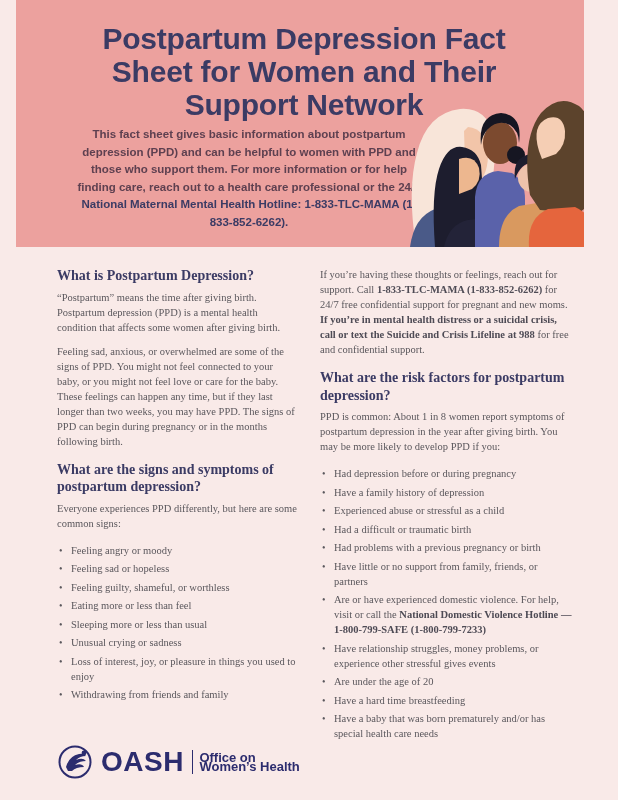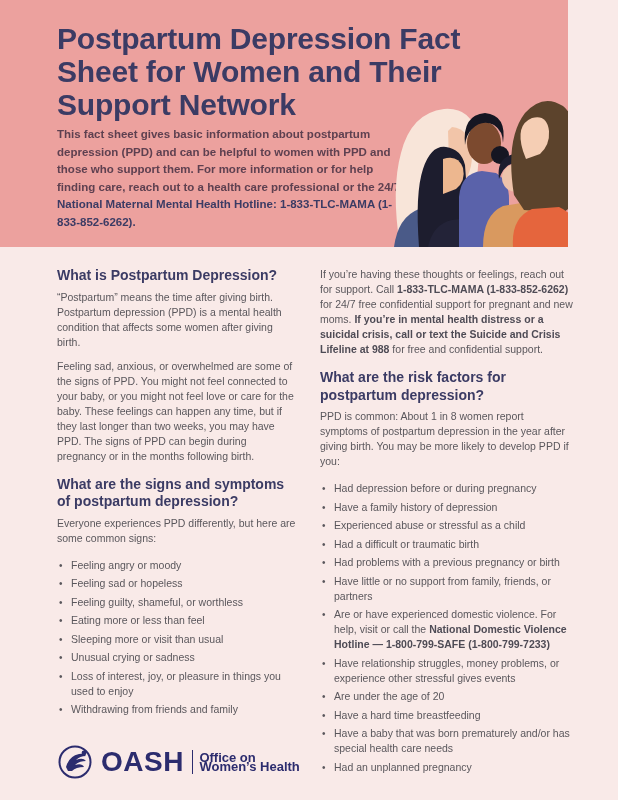--- a/index.html
+++ b/index.html
@@ -6,24 +6,25 @@
   .page{
     position:relative;
     width:618px;height:800px;
     margin:0 auto;
     background:var(--body_bg,#f9eae8);
     font-family:"Liberation Sans",sans-serif;
     overflow:hidden;
   }
   
   .hero{
-    position:absolute;top:0;left:0;
+    position:absolute;top:0;left:16px;
     width:568px;height:247px;
     background:var(--hero_bg,#eca19e);
     overflow:hidden;
+    text-align:center;
   }
   .hero h1{
     position:absolute;left:57px;top:22px;
     width:462px;margin:0;
     font-size:30px;line-height:33px;font-weight:800;
     color:var(--navy,#3b3b64);
     letter-spacing:-0.2px;
   }
   .hero-intro{
     position:absolute;left:57px;top:126px;
@@ -36,20 +37,21 @@
     position:absolute;left:386px;bottom:0;
     width:230px;height:150px;
   }
   
   .content{
     position:absolute;top:247px;left:0;
     width:618px;
     padding:20px 0 0 57px;
     box-sizing:border-box;
     display:flex;
+    font-family:Liberation Serif, serif;
   }
   .col{color:var(--text,#5a575c);font-size:10.5px;line-height:15px;}
   .col-left{width:241px;margin-right:22px;flex:none;}
   .col-right{width:253px;flex:none;}
   .col h2{
     margin:12px 0 5px 0;
     font-size:14px;line-height:17.5px;font-weight:800;
     color:var(--navy,#3b3b64);
   }
   .col h2:first-child{margin-top:0;}
@@ -127,21 +129,21 @@
         <h2>What is Postpartum Depression?</h2>
         <p><span>“Postpartum” means the time after giving birth. Postpartum depression (PPD) is a mental health condition that affects some women after giving birth.</span></p>
         <p><span>Feeling sad, anxious, or overwhelmed are some of the signs of PPD. You might not feel connected to your baby, or you might not feel love or care for the baby. These feelings can happen any time, but if they last longer than two weeks, you may have PPD. The signs of PPD can begin during pregnancy or in the months following birth.</span></p>
         <h2>What are the signs and symptoms of postpartum depression?</h2>
         <p><span>Everyone experiences PPD differently, but here are some common signs:</span></p>
         <ul class="bullets">
           <li><span>Feeling angry or moody</span></li>
           <li><span>Feeling sad or hopeless</span></li>
           <li><span>Feeling guilty, shameful, or worthless</span></li>
           <li><span>Eating more or less than feel</span></li>
-          <li><span>Sleeping more or visit than usual</span></li>
+          <li><span>Sleeping more or less than usual</span></li>
           <li><span>Unusual crying or sadness</span></li>
           <li><span>Loss of interest, joy, or pleasure in things you used to enjoy</span></li>
           <li><span>Withdrawing from friends and family</span></li>
         </ul>
       </section>
     <section class="col col-right">
         <p><span>If you’re having these thoughts or feelings, reach out for support. Call </span><span class="b">1-833-TLC-MAMA (1-833-852-6262)</span><span> for 24/7 free confidential support for pregnant and new moms. </span><span class="b">If you’re in mental health distress or a suicidal crisis, call or text the Suicide and Crisis Lifeline at 988</span><span> for free and confidential support.</span></p>
         <h2>What are the risk factors for postpartum depression?</h2>
         <p><span>PPD is common: About 1 in 8 women report symptoms of postpartum depression in the year after giving birth. You may be more likely to develop PPD if you:</span></p>
         <ul class="bullets">
@@ -149,21 +151,20 @@
           <li><span>Have a family history of depression</span></li>
           <li><span>Experienced abuse or stressful as a child</span></li>
           <li><span>Had a difficult or traumatic birth</span></li>
           <li><span>Had problems with a previous pregnancy or birth</span></li>
           <li><span>Have little or no support from family, friends, or partners</span></li>
           <li><span>Are or have experienced domestic violence. For help, visit or call the </span><span class="b">National Domestic Violence Hotline — 1-800-799-SAFE (1-800-799-7233)</span></li>
           <li><span>Have relationship struggles, money problems, or experience other stressful gives events</span></li>
           <li><span>Are under the age of 20</span></li>
           <li><span>Have a hard time breastfeeding</span></li>
           <li><span>Have a baby that was born prematurely and/or has special health care needs</span></li>
-          <li><span>Had an unplanned pregnancy</span></li>
         </ul>
       </section>
   </main>
 
   <footer class="footer">
     <div class="logo-row">
       <svg class="eagle" width="36" height="36" viewBox="0 0 36 36" xmlns="http://www.w3.org/2000/svg">
         <circle cx="18" cy="18" r="15.5" fill="none" stroke="#2c2c6e" stroke-width="2"></circle>
         <path d="M9 23 Q12 12 22 10 Q27 9 29 12 Q23 12 19 16 Q26 13 29 17 Q22 17 18 21 Q25 19 27 23 Q19 23 15 27 L11 27 Z" fill="#2c2c6e"></path>
         <circle cx="27" cy="9" r="2.4" fill="#2c2c6e"></circle>

